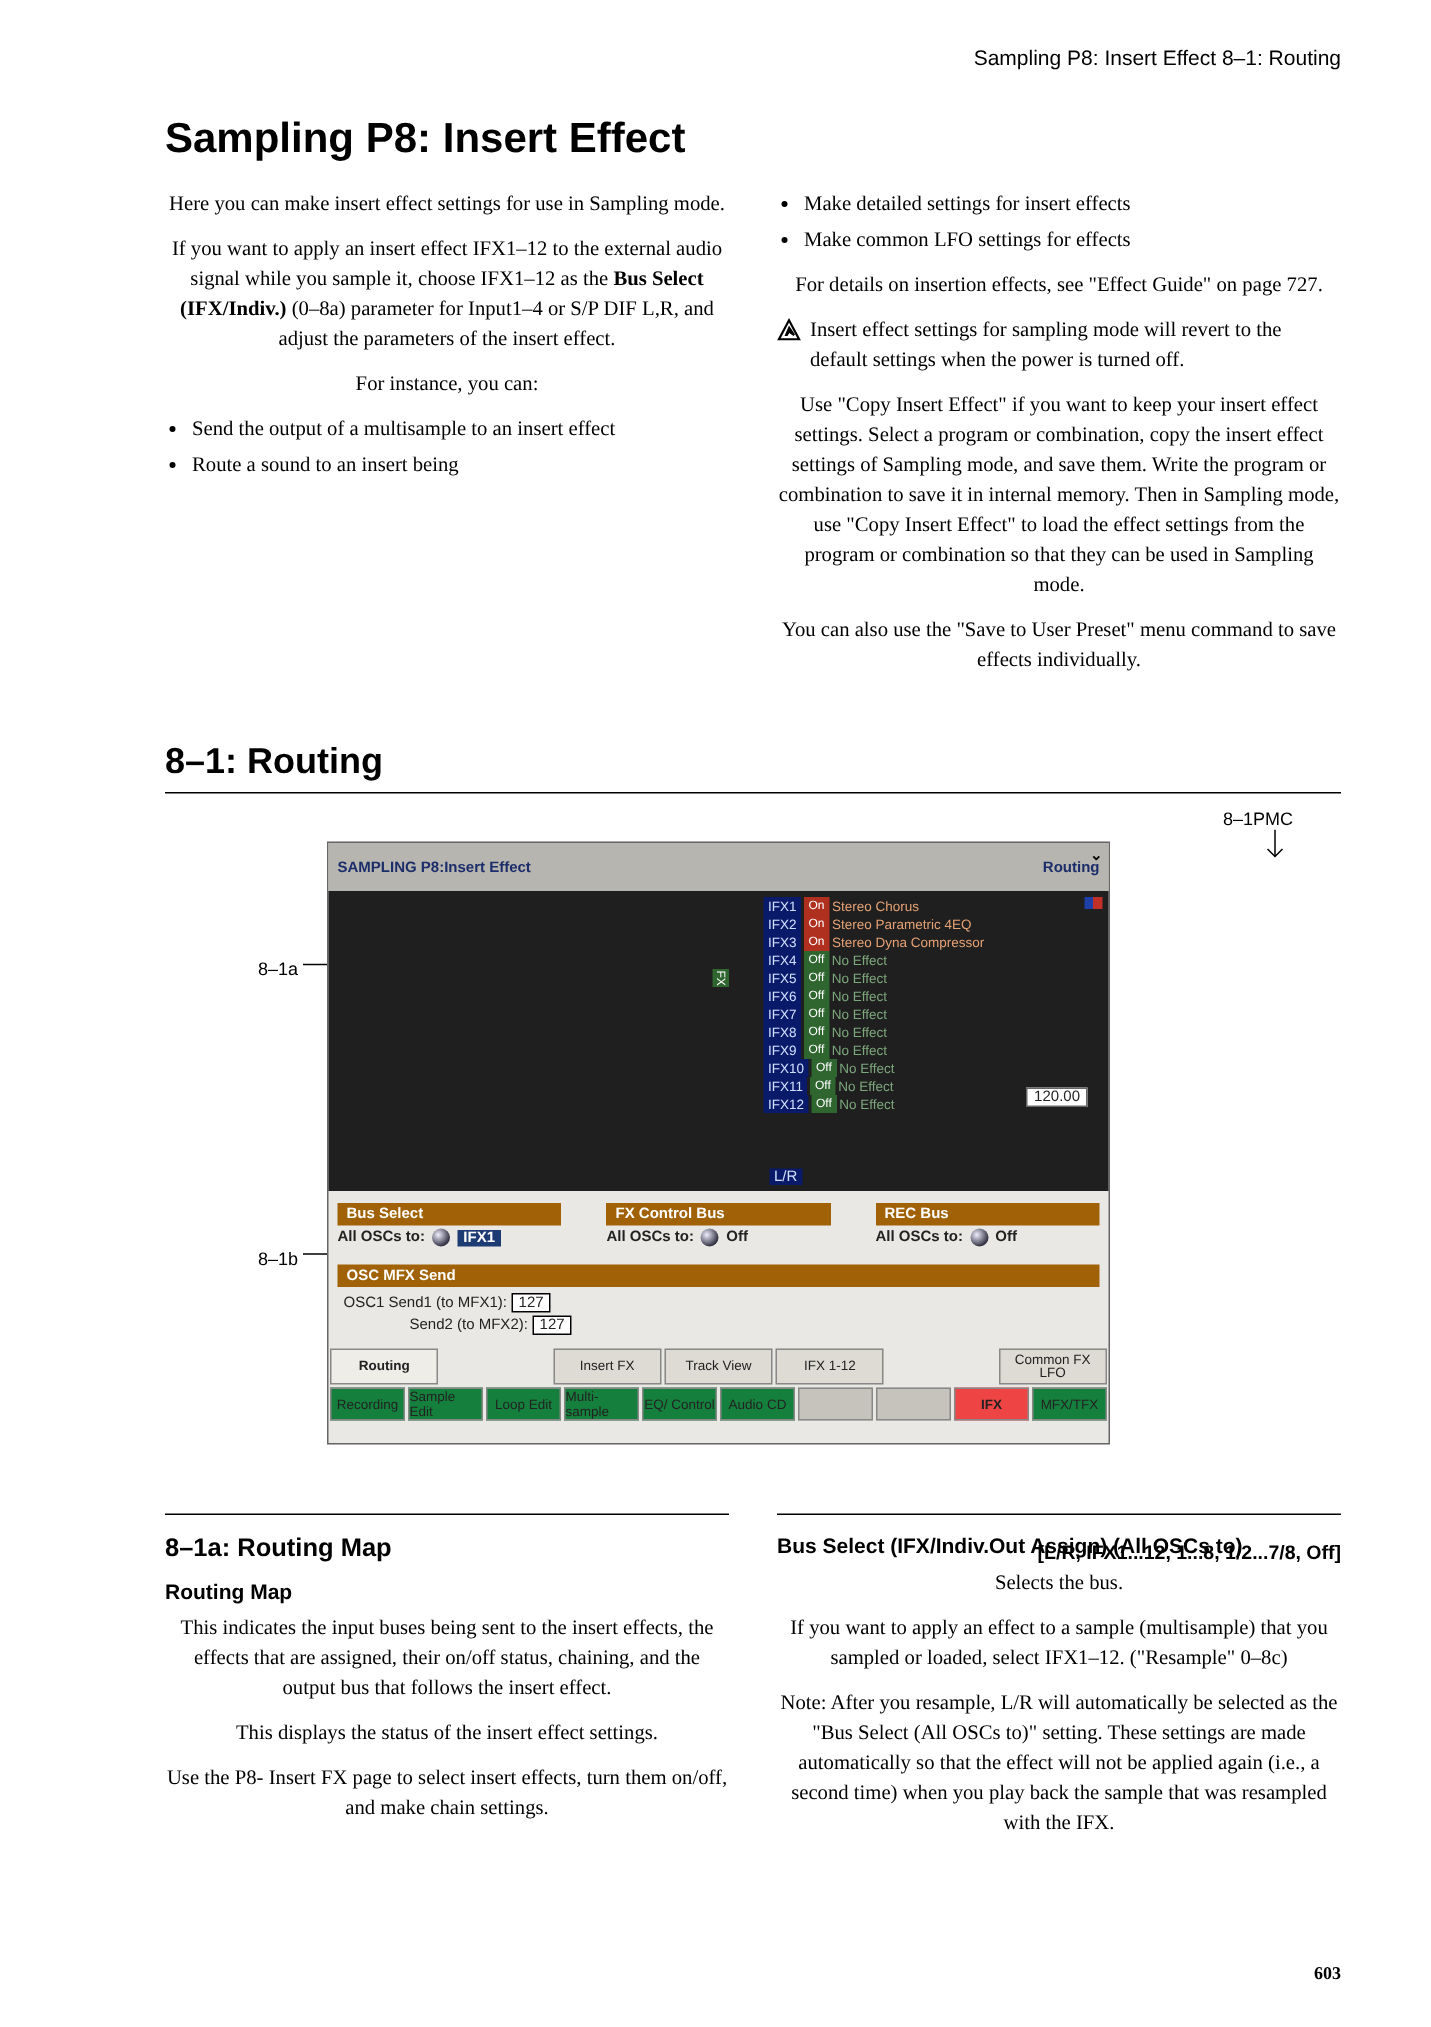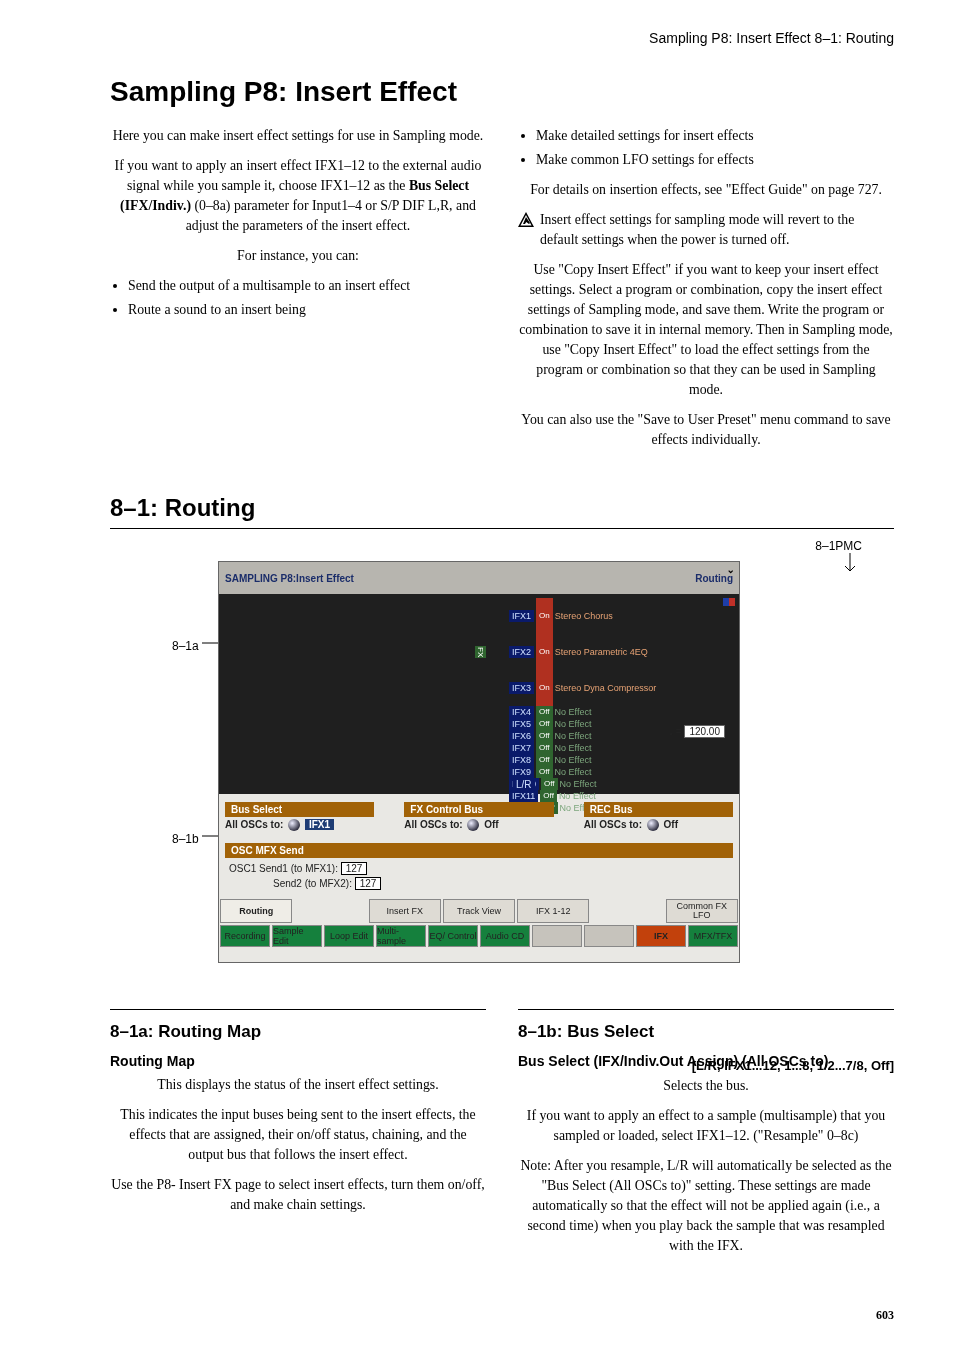--- a/index.html
+++ b/index.html
@@ -90,21 +90,21 @@
     position:relative;
   }
   .ifx-list {
     position:absolute;
     left: 290px; top: 4px;
     font-size:9px;
     line-height:12px;
   }
   .ifx-row { display:flex; gap:2px; align-items:center; }
   .ifx-tag { background:#0a1a6a; color:#cfe0ff; padding:0 3px;}
-  .ifx-on  { background:#b03020; color:#fff; padding:12px 3px; font-size:8px;}
+  .ifx-on  { background:#b03020; color:#fff; padding:0 3px; font-size:8px;}
   .ifx-off { background:#2f652f; color:#fff; padding:0 3px; font-size:8px;}
   .ifx-txt-on  { color:#e6a274; }
   .ifx-txt-off { color:#7da77d; }
   .ifx-lr { background:#0a1a6a; color:#cfe0ff; padding:0 3px; margin-top:2px; display:inline-block;}
   .chain-ind { position:absolute; right:4px; top:4px; width:12px; height:8px;
                background:linear-gradient(to right,#1e3ea8 50%,#c03028 50%); }
   .fx-left-ind { position:absolute; left:256px; top:52px; background:#2f652f; color:#fff;
                  writing-mode:vertical-rl; font-size:8px; padding:1px;}
 
   .ss-params {
@@ -124,21 +124,21 @@
   .menu-v { position:absolute; right:4px; top:2px; font-weight:900; color:#000;}
 
   .ss-tabs1 { display:flex; height:26px; }
   .ss-tab { flex:1; display:flex; align-items:center; justify-content:center;
             border:1px solid #888; margin:1px; font-size:9px; text-align:center;
             background:#dedbd4; line-height:1.05;}
   .ss-tab.active { background:#efede7; font-weight:700;}
   .ss-tabs2 { display:flex; height:24px; }
   .ss-tab2 { flex:1; display:flex; align-items:center; justify-content:center;
              border:1px solid #888; margin:1px; font-size:9px; background:#15803d;}
-  .ss-tab2.active { background:#c2410c; font-weight:700;}
+  .ss-tab2.active { background:#ef4444; font-weight:700;}
   .ss-tab2.blank { background:#c6c3bc;}
 
   
   h3.sub {
     font-family: "Lucida Sans", "Segoe UI", Arial, sans-serif;
     font-weight:600; font-size:17px; margin:8px 0 6px 0;
   }
   h4.subsub {
     font-family: "Lucida Sans", "Segoe UI", Arial, sans-serif;
     font-weight:600; font-size:14px; margin:4px 0 4px 0;
@@ -375,28 +375,27 @@
         <div class="ss-tab2">MFX/TFX</div>
       </div>
   </div>
 </div>
 
 <div class="two-col">
   <div class="col">
     <hr class="thin">
     <h3 class="sub">8–1a: Routing Map</h3>
     <h4 class="subsub">Routing Map</h4>
+    <p>This indicates the input buses being sent to the insert effects, the effects that are assigned, their on/off status, chaining, and the output bus that follows the insert effect.</p>
     <p>This displays the status of the insert effect settings.</p>
-    <p>This indicates the input buses being sent to the insert effects, the effects that are assigned, their on/off status, chaining, and the output bus that follows the insert effect.</p>
     <p>Use the P8- Insert FX page to select insert effects, turn them on/off, and make chain settings.</p>
   </div>
 
   <div class="col">
     <hr class="thin">
-    <h3 class="sub">8–1b: Bus Select</h3>
     <h4 class="subsub">Bus Select (IFX/Indiv.Out Assign) (All OSCs to)</h4>
     <div class="param-range">[L/R, IFX1...12, 1...8, 1/2...7/8, Off]</div>
     <p>Selects the bus.</p>
     <p>If you want to apply an effect to a sample (multisample) that you sampled or loaded, select IFX1–12. ("Resample" 0–8c)</p>
     <p>Note: After you resample, L/R will automatically be selected as the "Bus Select (All OSCs to)" setting. These settings are made automatically so that the effect will not be applied again (i.e., a second time) when you play back the sample that was resampled with the IFX.</p>
   </div>
 </div>
 
 <div class="pagenum">603</div>
 

